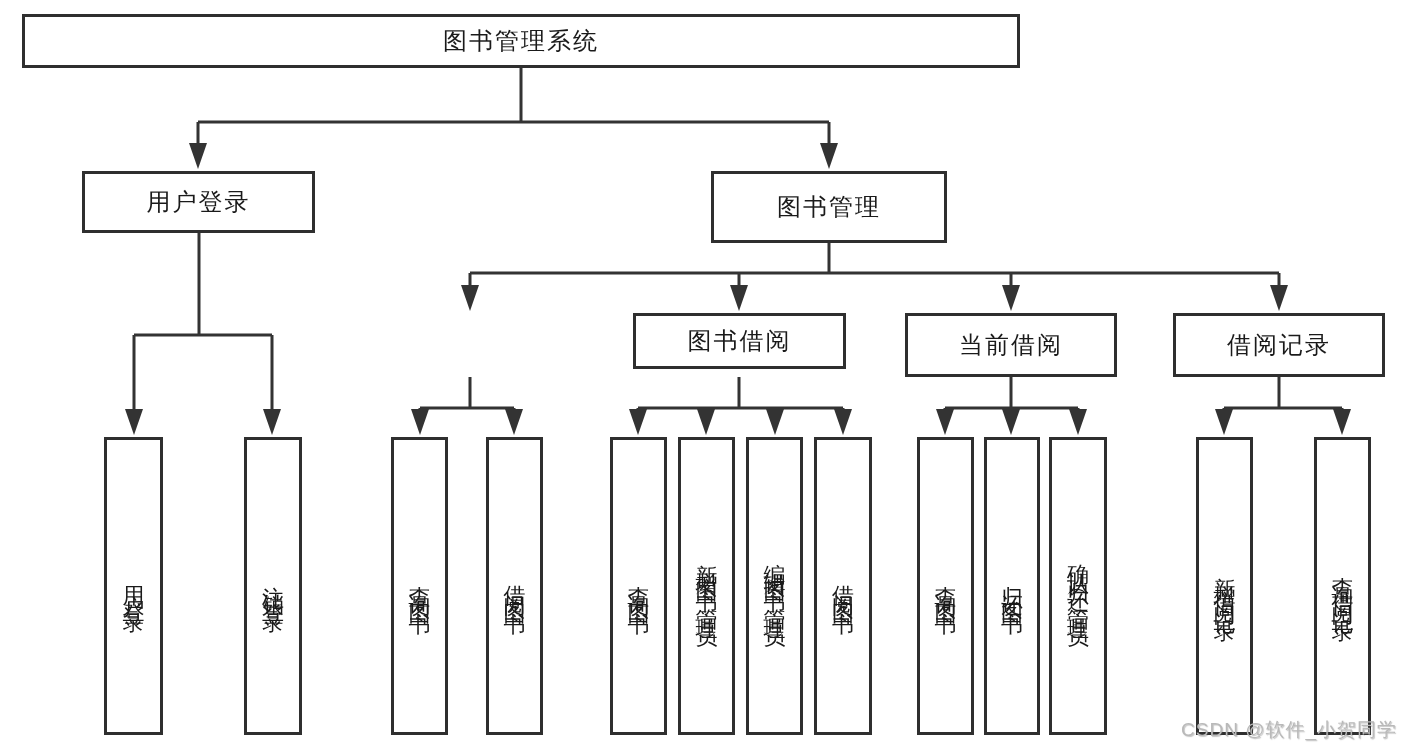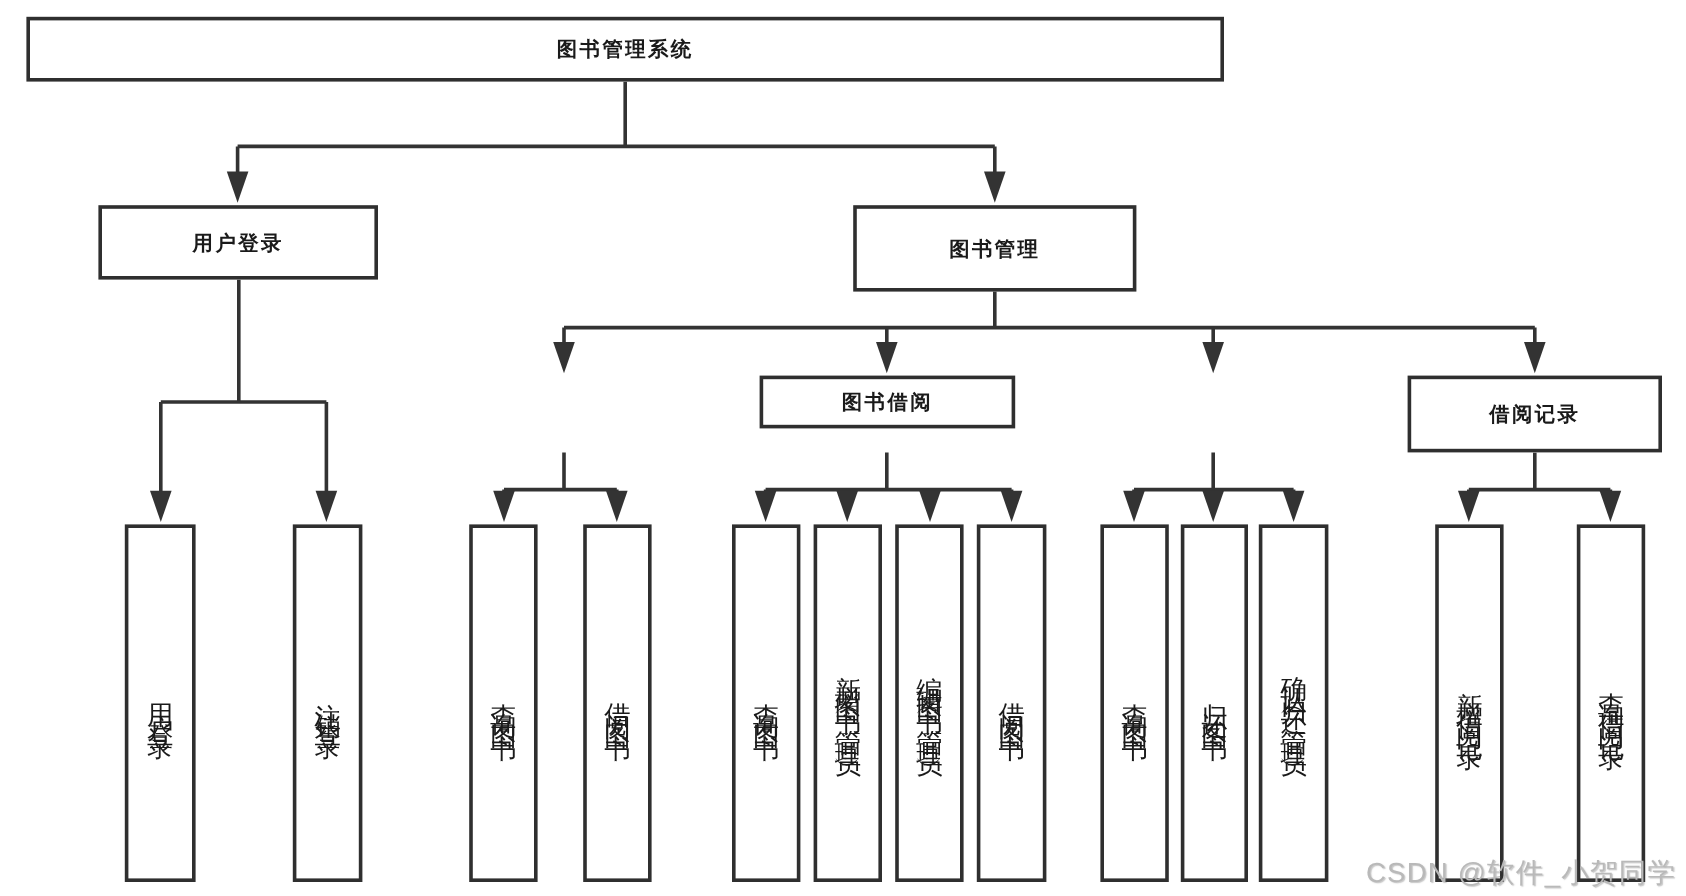--- a/index.html
+++ b/index.html
@@ -4,26 +4,26 @@
 <style>
   html,body{margin:0;padding:0;background:#ffffff;}
   .canvas{
     position:relative;width:1405px;height:747px;background:#ffffff;
     font-family:"Liberation Sans",sans-serif;overflow:hidden;
   }
   .node{
     position:absolute;box-sizing:border-box;border:3px solid #2f2f2f;background:#ffffff;
     display:flex;align-items:center;justify-content:center;color:#1a1a1a;
   }
-  .h{font-size:17px;letter-spacing:2px;font-weight:700;}
+  .h{font-size:24px;letter-spacing:2px;font-weight:400;}
   .v{font-size:22px;}
   .vtext{writing-mode:vertical-rl;text-orientation:mixed;letter-spacing:9px;line-height:1.1;}
   svg.wires{position:absolute;left:0;top:0;pointer-events:none;}
   .watermark{
-    position:absolute;right:8px;bottom:4px;font-size:23px;letter-spacing:1px;
+    position:absolute;right:8px;bottom:4px;font-size:19px;letter-spacing:1px;
     color:#b9b9b9;text-shadow:1px 1px 1px rgba(90,90,90,0.35);white-space:nowrap;
   }
 </style>
 </head>
 <body>
 
 <div class="canvas">
 
   <svg class="wires" width="1405" height="747" viewBox="0 0 1405 747">
     <g stroke="#333333" stroke-width="3" fill="none">
@@ -69,22 +69,25 @@
     <span>图书管理系统</span>
   </div>
 
   <div class="node h" style="left:82px;top:171px;width:233px;height:62px">
     <span>用户登录</span>
   </div>
   <div class="node h" style="left:711px;top:171px;width:236px;height:72px">
     <span>图书管理</span>
   </div>
 
-  <div class="node h" style="left:633px;top:313px;width:213px;height:44px">
+  <div class="node h" style="left:633px;top:313px;width:213px;height:56px">
     <span>图书借阅</span>
+  </div>
+  <div class="node h" style="left:905px;top:313px;width:212px;height:64px">
+    <span>当前借阅</span>
   </div>
   <div class="node h" style="left:1173px;top:313px;width:212px;height:64px">
     <span>借阅记录</span>
   </div>
 
   <div class="node v" style="left:104px;top:437px;width:59px;height:298px">
     <span class="vtext">用户登录</span>
   </div>
   <div class="node v" style="left:244px;top:437px;width:58px;height:298px">
     <span class="vtext">注销登录</span>

